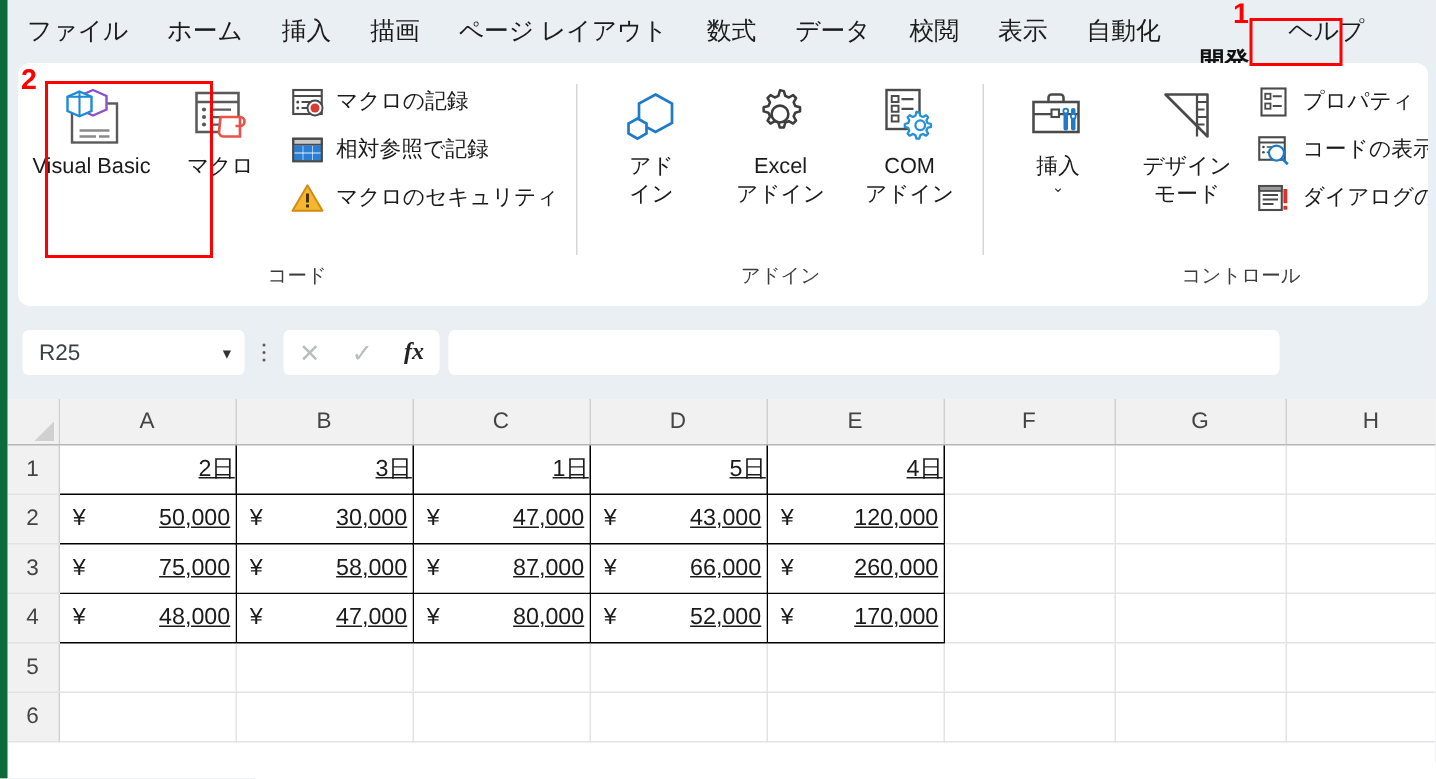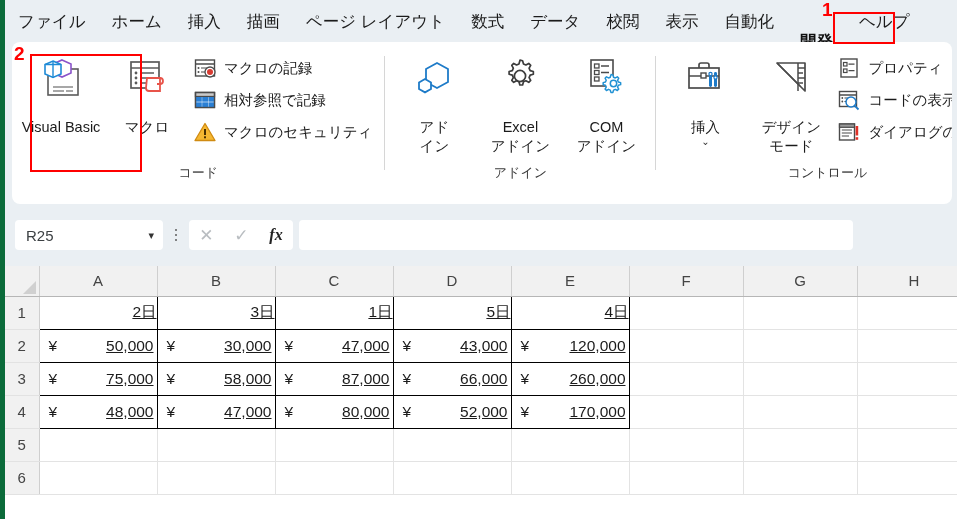--- a/index.html
+++ b/index.html
@@ -115,21 +115,21 @@
   .group-body {
     display: flex;
     align-items: flex-start;
     flex: 1 1 auto;
     padding: 0 6px;
   }
   .group-label {
     text-align: center;
     font-size: 13px;
     color: #3b3b3b;
-    padding-bottom: 23px;
+    padding-bottom: 12px;
     line-height: 16px;
   }
 
   
   .bigbtn {
     width: 86px;
     display: flex;
     flex-direction: column;
     align-items: center;
     padding: 7px 2px 4px 2px;
@@ -140,21 +140,21 @@
     height: 44px;
     display: flex;
     align-items: center;
     justify-content: center;
   }
   .bigbtn .lbl {
     font-size: 14.5px;
     color: #1b1b1b;
     text-align: center;
     line-height: 19px;
-    margin-top: 19px;
+    margin-top: 3px;
     white-space: pre-line;
   }
   .caret {
     font-size: 10px;
     color: #333;
     line-height: 8px;
     margin-top: 1px;
   }
 
   

